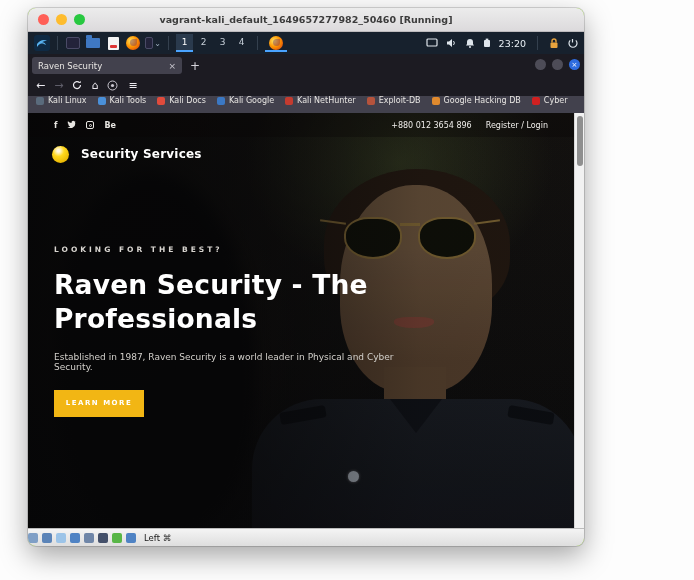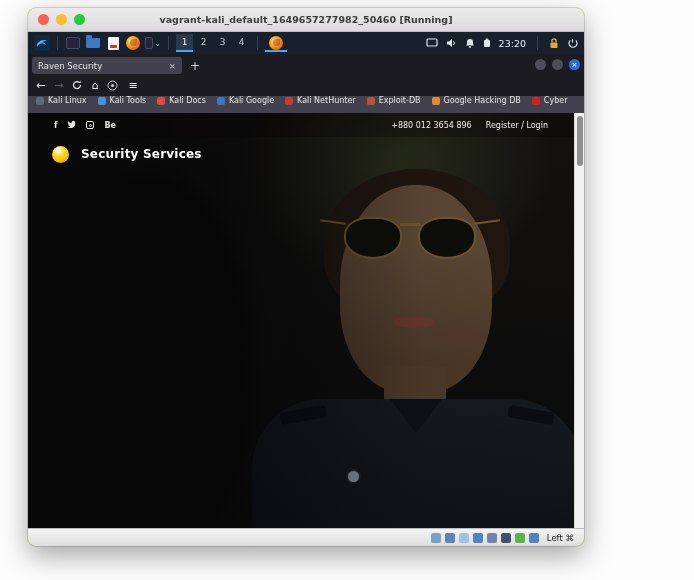--- a/index.html
+++ b/index.html
@@ -126,21 +126,21 @@
   .hero-sub { margin-top:16px; color:#d3d0cb; font-size:9px; }
   .cta { margin-top:18px; width:90px; height:27px; background:#f2b614; border:none; color:#fff;
     font-size:7px; font-weight:bold; letter-spacing:1.5px; font-family:inherit; }
 
   
   .scrollbar { position:absolute; right:0; top:0; bottom:0; width:10px; background:#f2f2f2; border-left:1px solid #d8d8d8; }
   .scroll-thumb { position:absolute; left:1.5px; top:3px; width:6px; height:50px; background:#8f8f8f; border-radius:3px; }
 
   
   .vbox-status { height:18px; flex:0 0 18px; background:linear-gradient(#f4f4f4,#dedede); border-top:1px solid #bcbcbc;
-    display:flex; align-items:center; justify-content:flex-end; gap:4px; padding:0 10px; }
+    display:flex; align-items:center; justify-content:flex-start; gap:4px; padding:0 0; }
   .vb-ic { width:10px; height:10px; border-radius:2px; }
   .host-key { font-size:8.5px; color:#1a1a1a; margin-left:4px; }
 </style>
 </head>
 <body>
 
 <div class="vm-window">
 
   <div class="titlebar">
     <div class="traffic">
@@ -331,20 +331,26 @@
         </div>
       </div>
 
       <div class="site-header">
         <div class="brand">
           <span class="brand-logo"></span>
           <span class="brand-name">Security Services</span>
         </div>
       </div>
 
+      <div class="hero-text">
+        <div class="kicker">LOOKING FOR THE BEST?</div>
+        <div class="hero-title">Raven Security - The Professionals</div>
+        <div class="hero-sub">Established in 1987, Raven Security is a world leader in Physical and Cyber Security.</div>
+        <button class="cta">LEARN MORE</button>
+      </div>
     </div>
 
     <div class="scrollbar">
       <div class="scroll-thumb"></div>
     </div>
   </div>
 
   <div class="vbox-status">
     <span class="vb-ic" style="background:#7f9fc6"></span>
     <span class="vb-ic" style="background:#5b84b8"></span>

